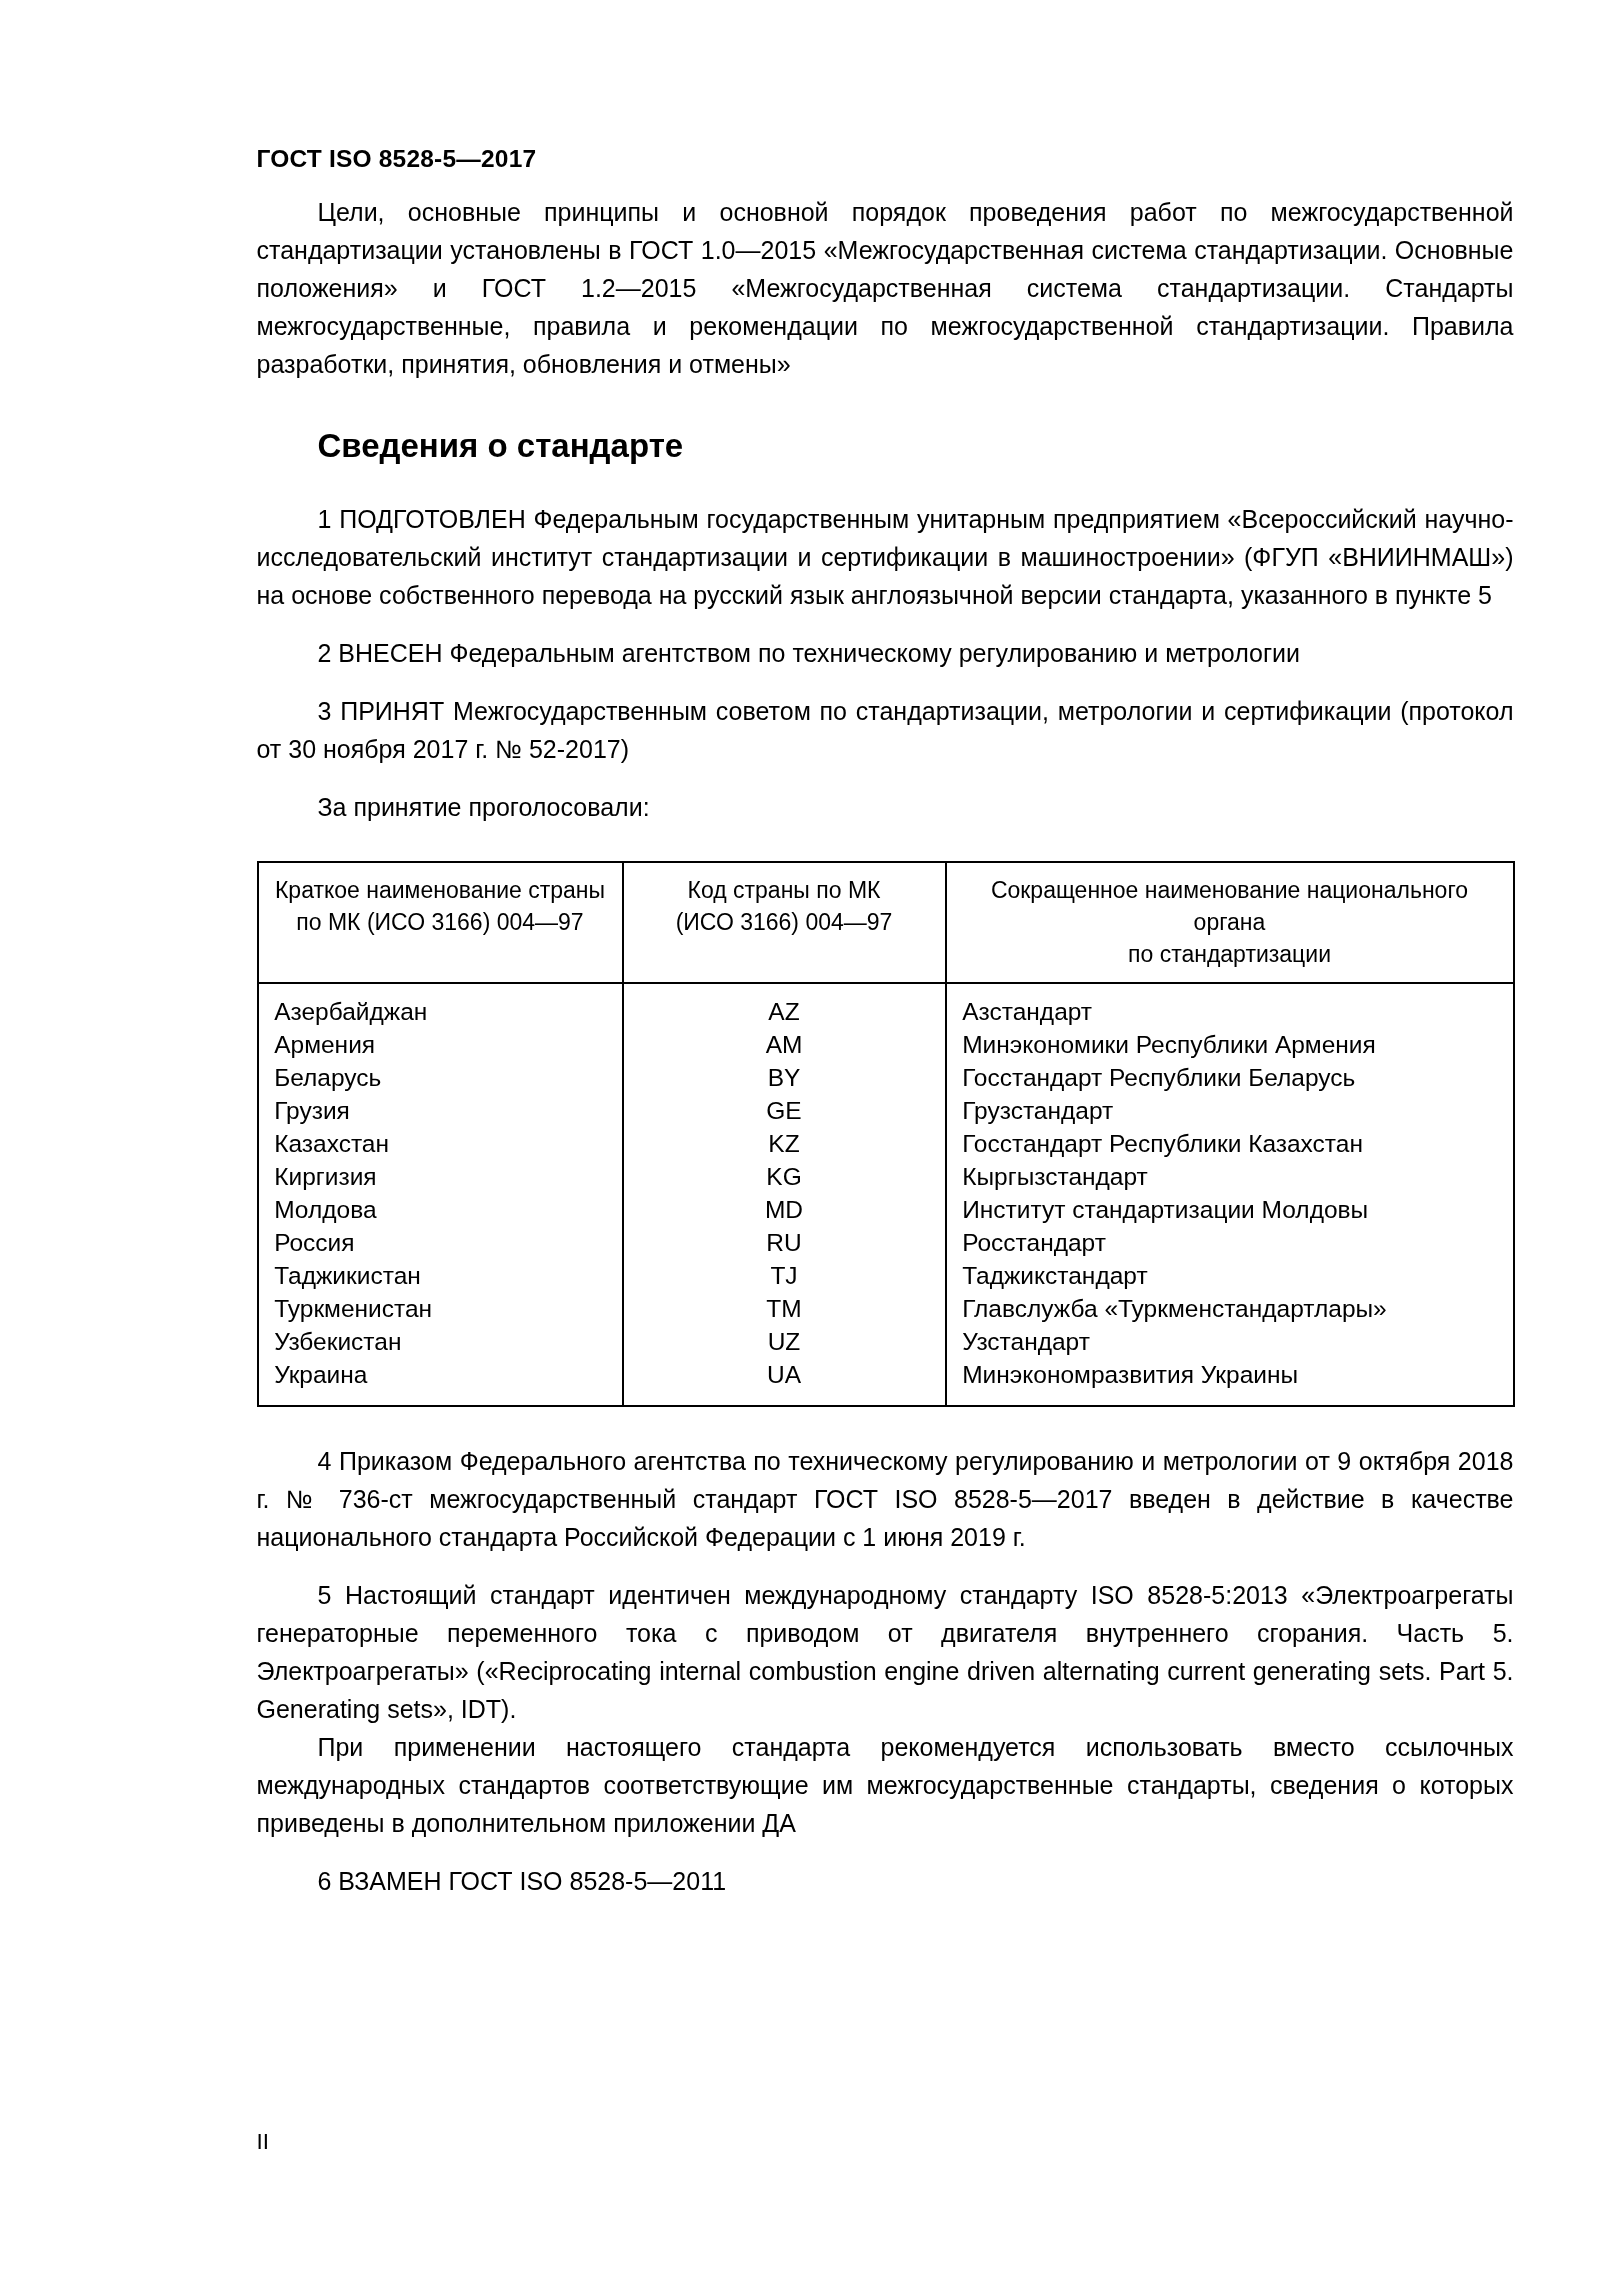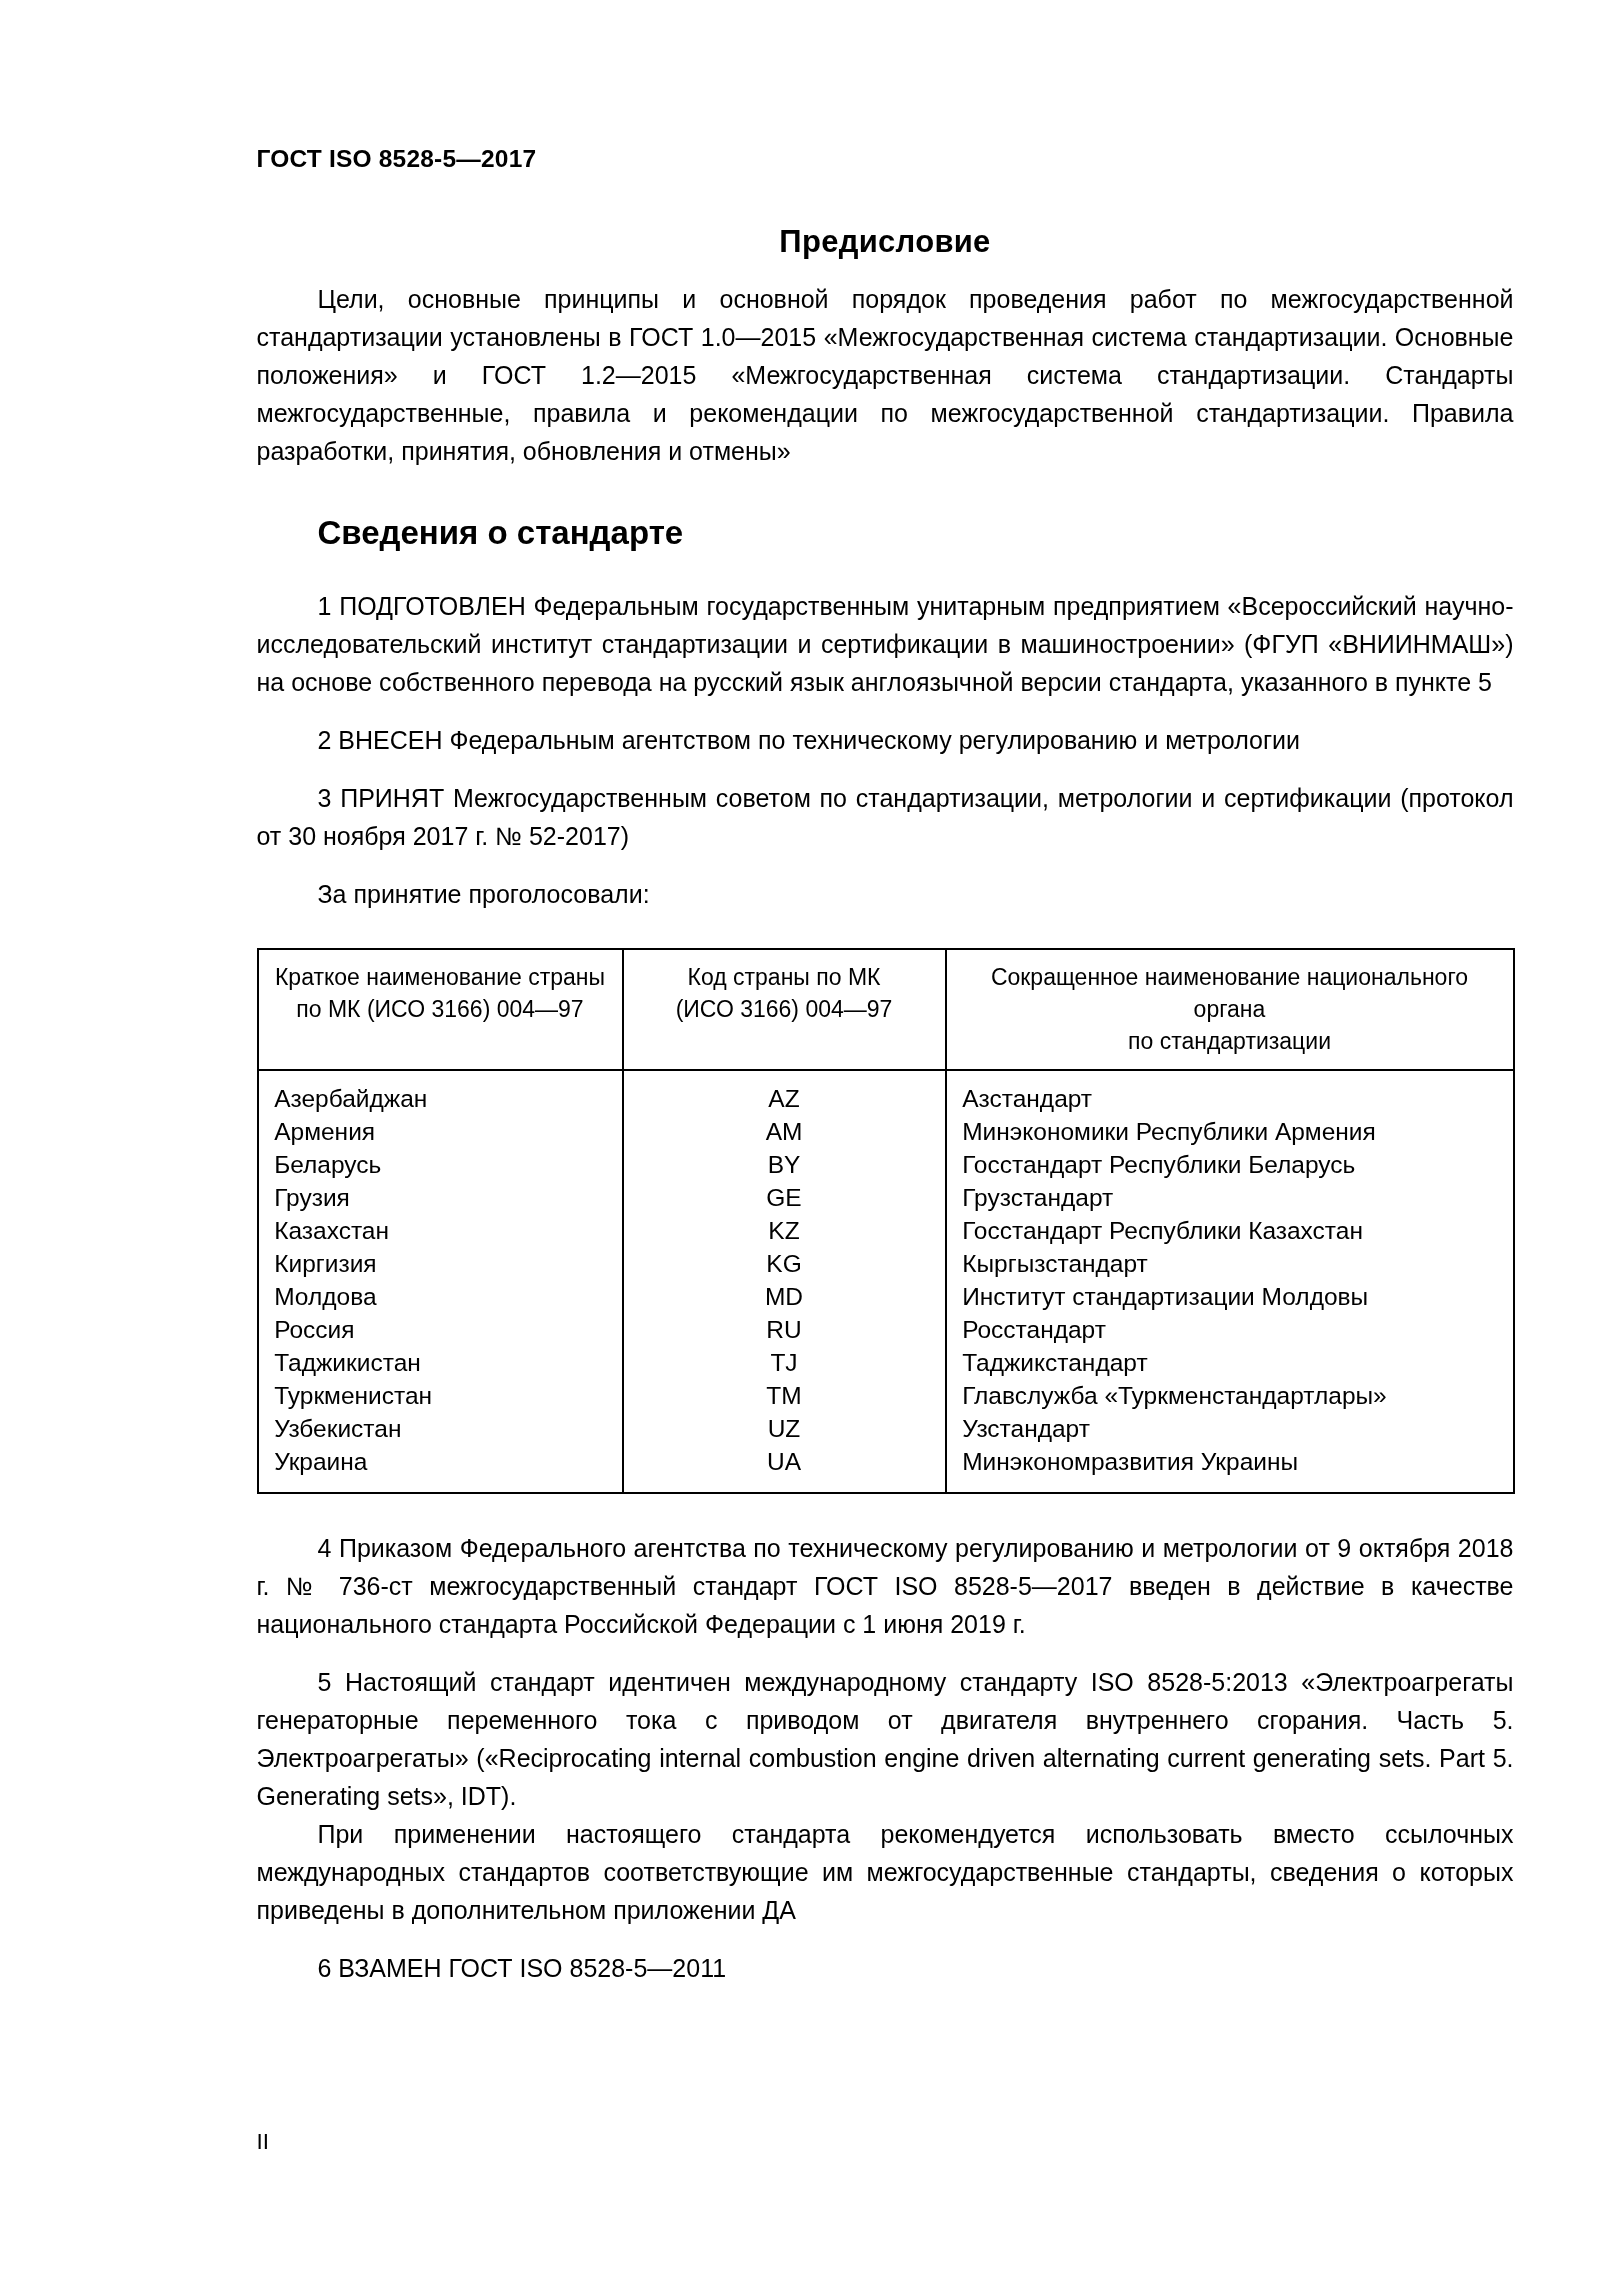--- a/index.html
+++ b/index.html
@@ -110,21 +110,20 @@
 </style>
 </head>
 <body>
 
 <div class="page">
 
   <div class="content">
 
     <div class="doc-header">ГОСТ ISO 8528-5—2017</div>
 
-    <div class="doc-title">Предисловие</div>
 
     <p class="para indent gap-lg">Цели, основные принципы и основной порядок проведения работ по межгосударственной стандартизации установлены в ГОСТ 1.0—2015 «Межгосударственная система стандартизации. Основные положения» и ГОСТ 1.2—2015 «Межгосударственная система стандартизации. Стандарты межгосударственные, правила и рекомендации по межгосударственной стандартизации. Правила разработки, принятия, обновления и отмены»</p>
 
     <div class="subhead">Сведения о стандарте</div>
 
     <p class="para indent gap-md">1 ПОДГОТОВЛЕН Федеральным государственным унитарным предприятием «Всероссийский научно-исследовательский институт стандартизации и сертификации в машиностроении» (ФГУП «ВНИИНМАШ») на основе собственного перевода на русский язык англоязычной версии стандарта, указанного в пункте 5</p>
 
     <p class="para indent gap-lg nojustify">2 ВНЕСЕН Федеральным агентством по техническому регулированию и метрологии</p>
 
     <p class="para indent gap-lg">3 ПРИНЯТ Межгосударственным советом по стандартизации, метрологии и сертификации (протокол от 30 ноября 2017 г. № 52-2017)</p>

